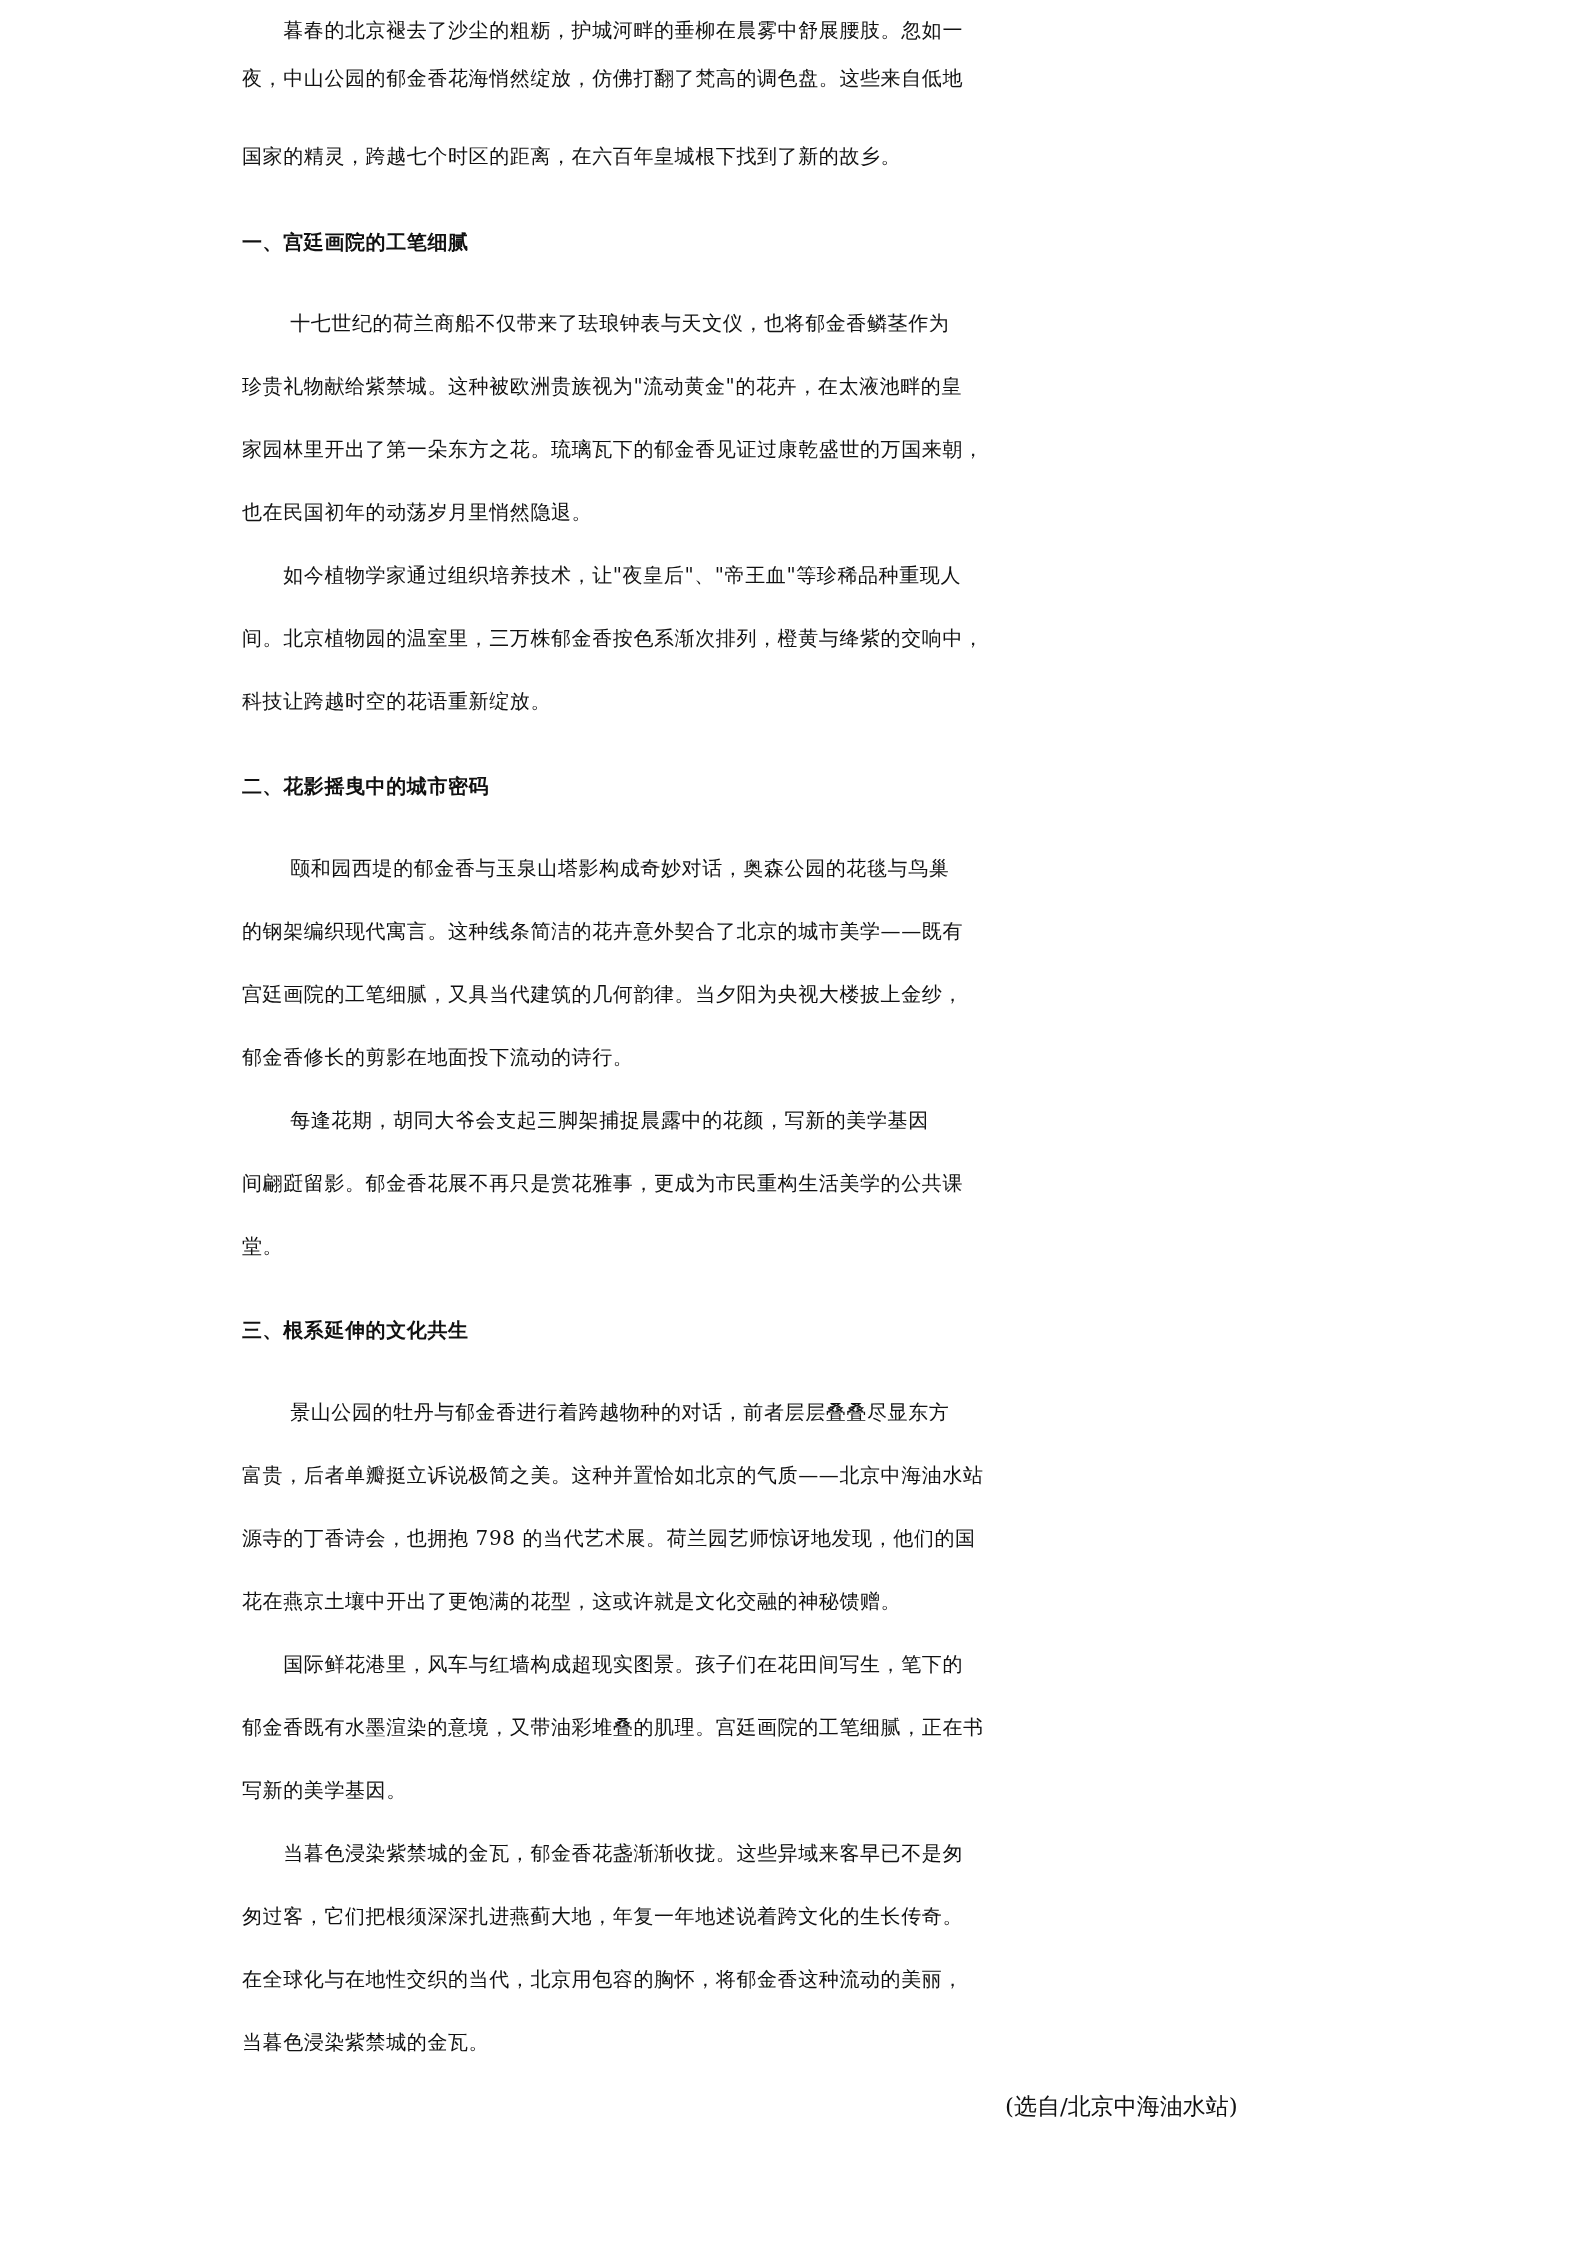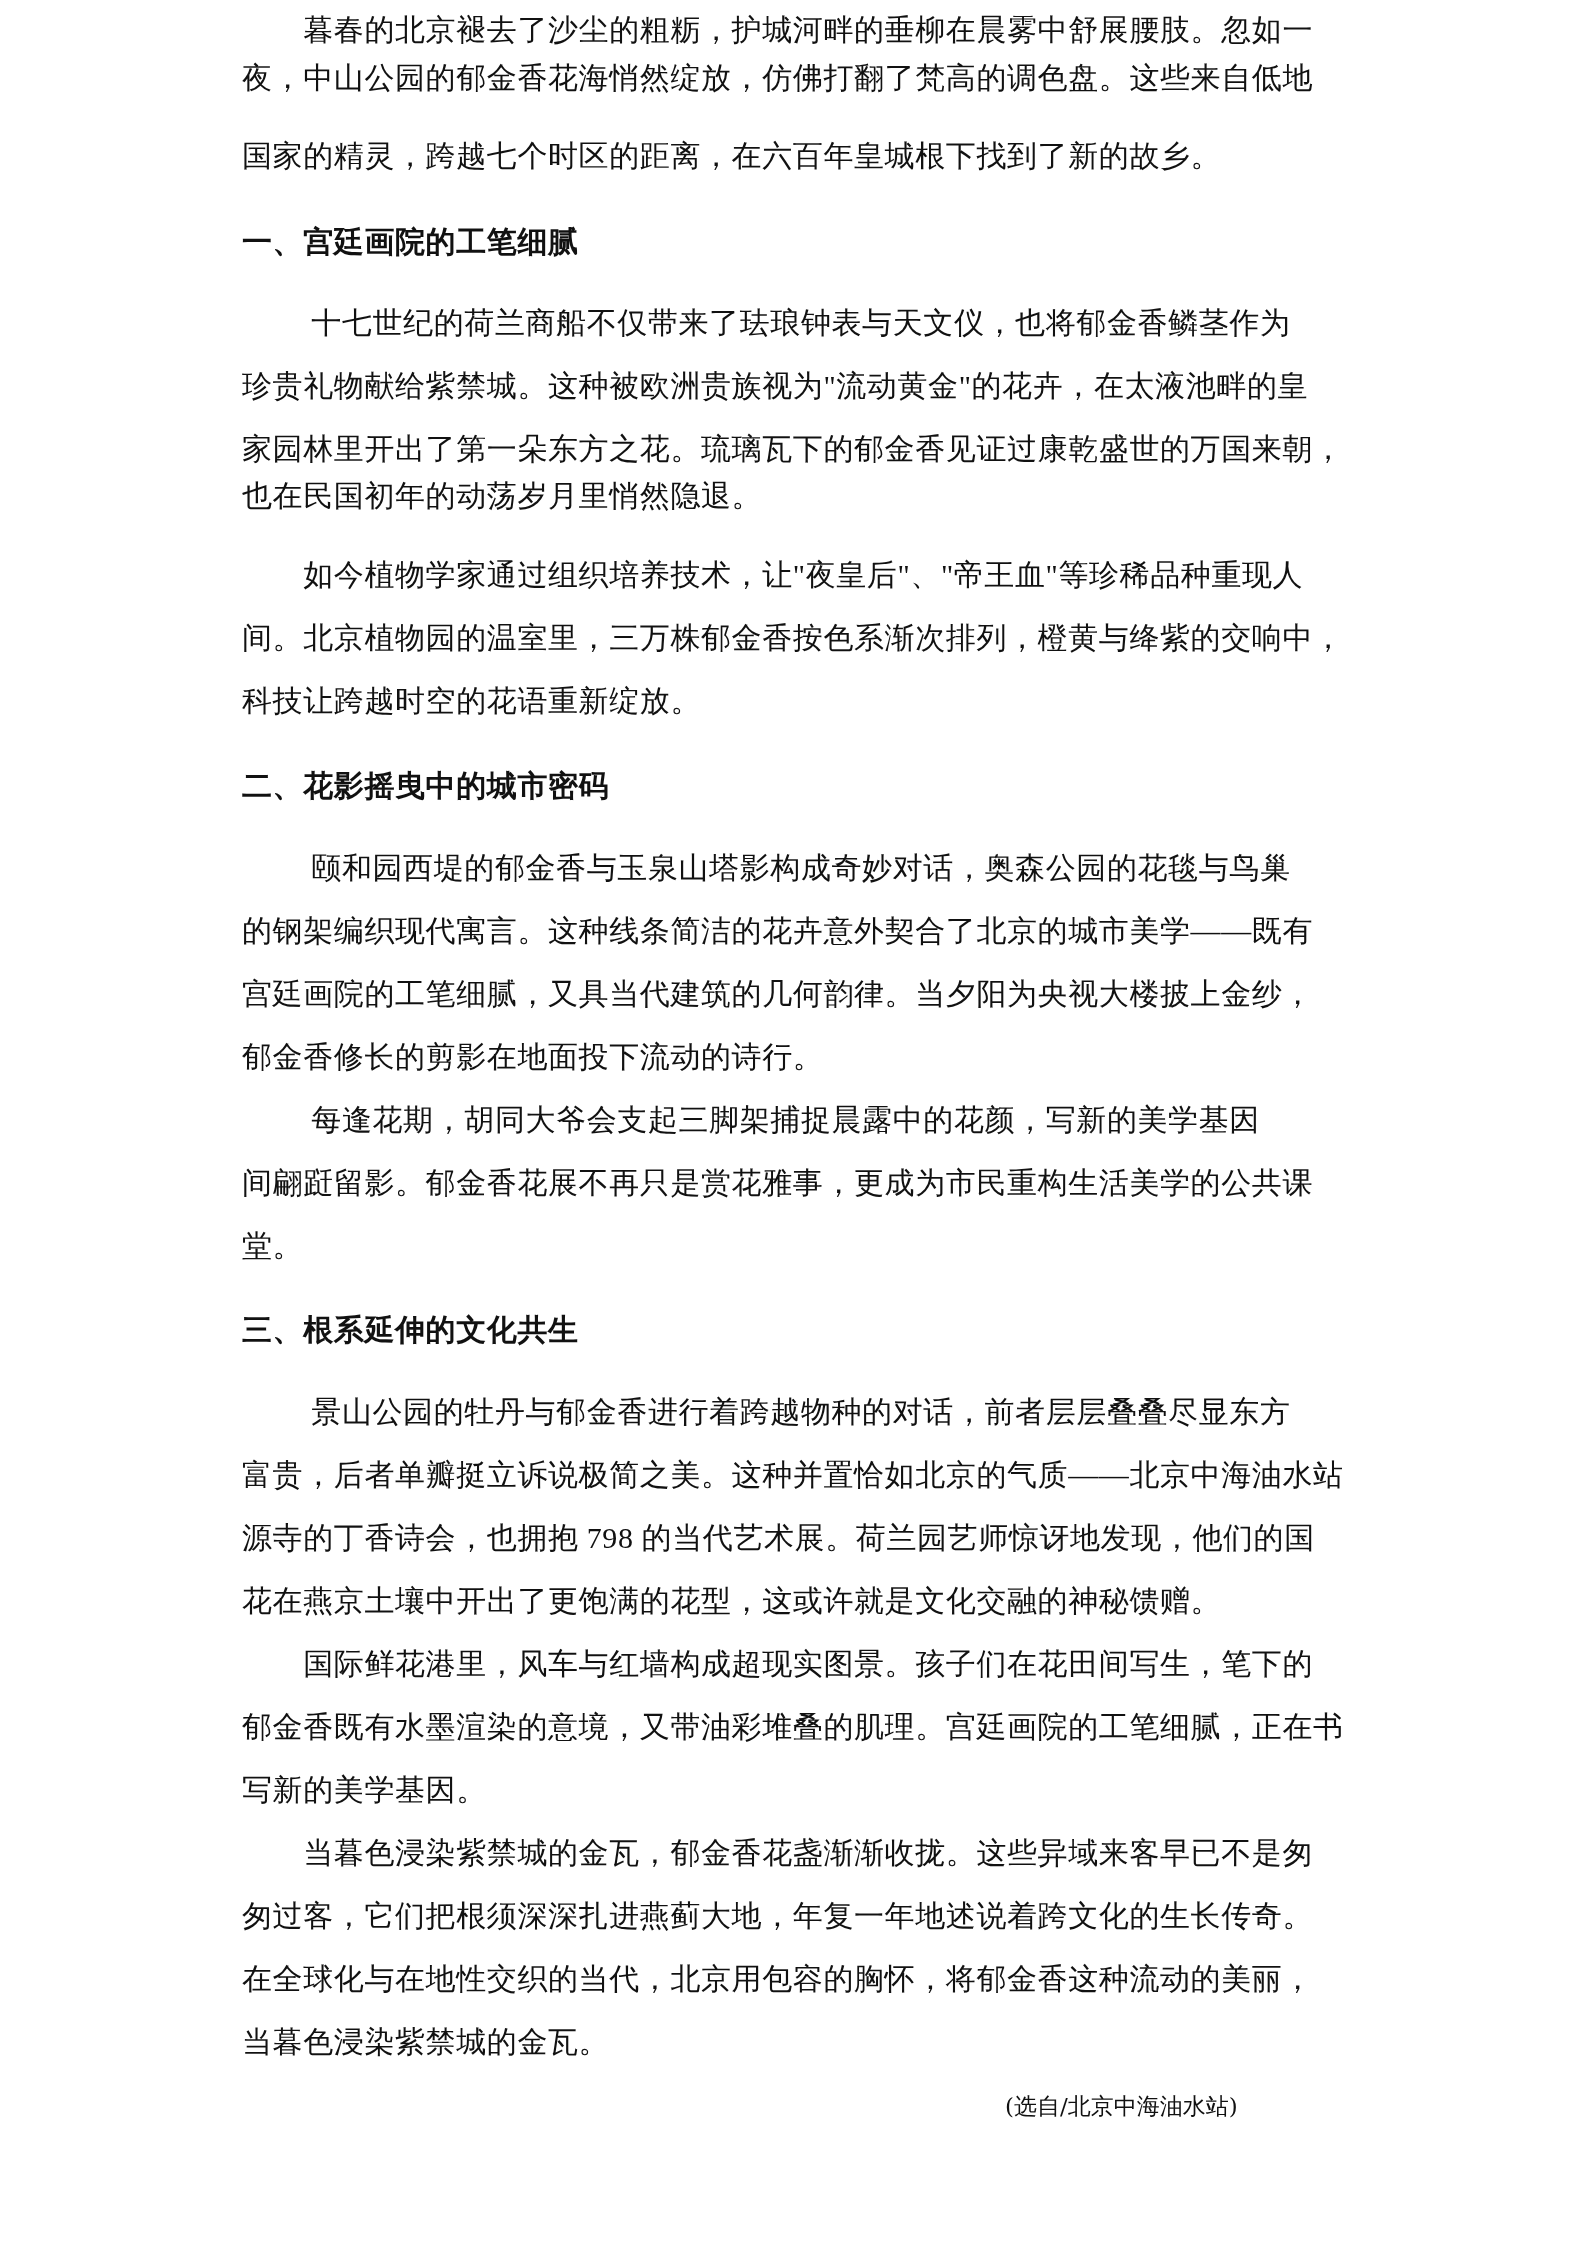--- a/index.html
+++ b/index.html
@@ -1,36 +1,36 @@
 <!DOCTYPE html>
 <html><head>
 <meta charset="utf-8">
 <style>
   html, body { margin: 0; padding: 0; background: #ffffff; }
   body { width: 1587px; height: 2245px; position: relative; overflow: hidden;
          font-family: "DejaVu Serif", "Liberation Serif", serif; color: #111; }
   .page { position: absolute; left: 242px; top: 0; width: 1115px; }
-  .line { position: absolute; left: 0; white-space: nowrap; font-size: 30px; line-height: 40px; letter-spacing: 0.6px; font-family: Liberation Serif, serif; }
+  .line { position: absolute; left: 0; white-space: nowrap; font-size: 20px; line-height: 40px; letter-spacing: 0.6px; }
   .h { font-weight: bold; }
   .src { position: absolute; white-space: nowrap; font-size: 23px; line-height: 40px; }
 </style>
 </head>
 <body>
 
 <div class="page">
 
   <div class="line" style="top:10px">　　暮春的北京褪去了沙尘的粗粝，护城河畔的垂柳在晨雾中舒展腰肢。忽如一</div>
   <div class="line" style="top:58px">夜，中山公园的郁金香花海悄然绽放，仿佛打翻了梵高的调色盘。这些来自低地</div>
   <div class="line" style="top:136px">国家的精灵，跨越七个时区的距离，在六百年皇城根下找到了新的故乡。</div>
 
   <div class="line h" style="top:222px">一、宫廷画院的工笔细腻</div>
   <div class="line" style="top:303px">　　 十七世纪的荷兰商船不仅带来了珐琅钟表与天文仪，也将郁金香鳞茎作为</div>
   <div class="line" style="top:366px">珍贵礼物献给紫禁城。这种被欧洲贵族视为"流动黄金"的花卉，在太液池畔的皇</div>
   <div class="line" style="top:429px">家园林里开出了第一朵东方之花。琉璃瓦下的郁金香见证过康乾盛世的万国来朝，</div>
-  <div class="line" style="top:476px">也在民国初年的动荡岁月里悄然隐退。</div>
+  <div class="line" style="top:492px">也在民国初年的动荡岁月里悄然隐退。</div>
   <div class="line" style="top:555px">　　如今植物学家通过组织培养技术，让"夜皇后"、"帝王血"等珍稀品种重现人</div>
   <div class="line" style="top:618px">间。北京植物园的温室里，三万株郁金香按色系渐次排列，橙黄与绛紫的交响中，</div>
   <div class="line" style="top:681px">科技让跨越时空的花语重新绽放。</div>
 
   <div class="line h" style="top:766px"> 二、花影摇曳中的城市密码</div>
   <div class="line" style="top:848px">　　 颐和园西堤的郁金香与玉泉山塔影构成奇妙对话，奥森公园的花毯与鸟巢</div>
   <div class="line" style="top:911px">的钢架编织现代寓言。这种线条简洁的花卉意外契合了北京的城市美学——既有</div>
   <div class="line" style="top:974px">宫廷画院的工笔细腻，又具当代建筑的几何韵律。当夕阳为央视大楼披上金纱，</div>
   <div class="line" style="top:1037px">郁金香修长的剪影在地面投下流动的诗行。</div>
   <div class="line" style="top:1100px">　　 每逢花期，胡同大爷会支起三脚架捕捉晨露中的花颜，写新的美学基因</div>

